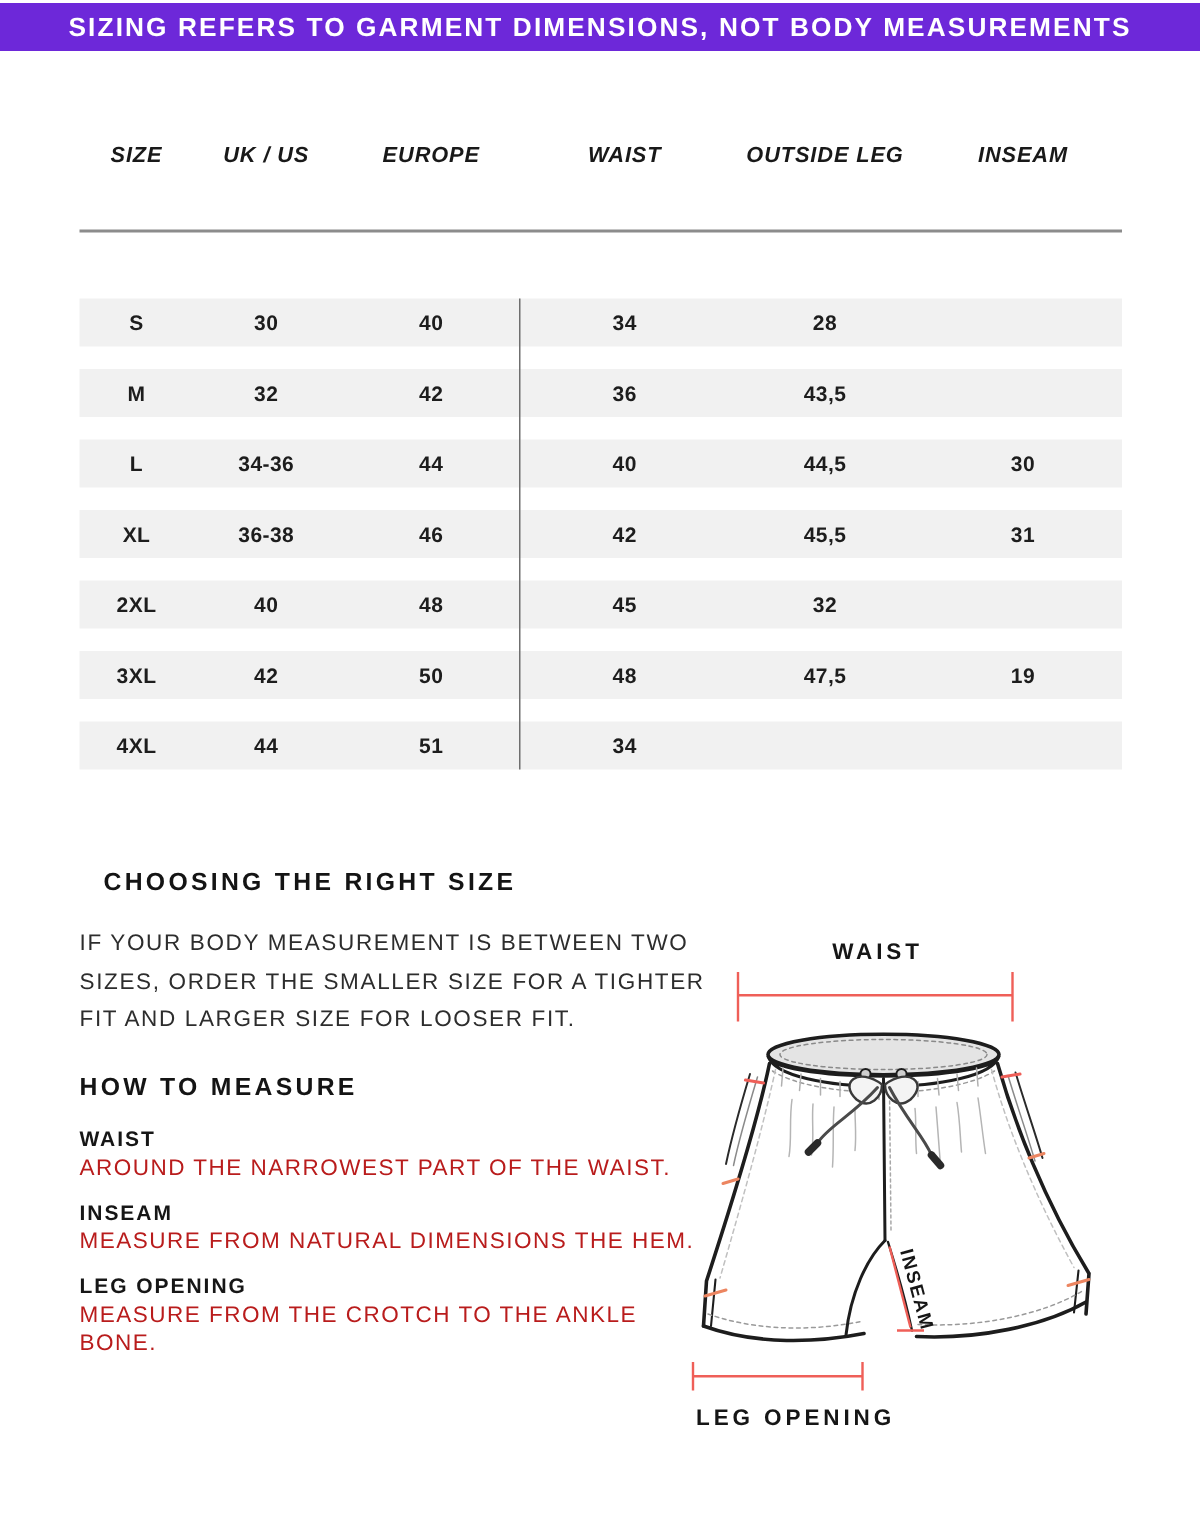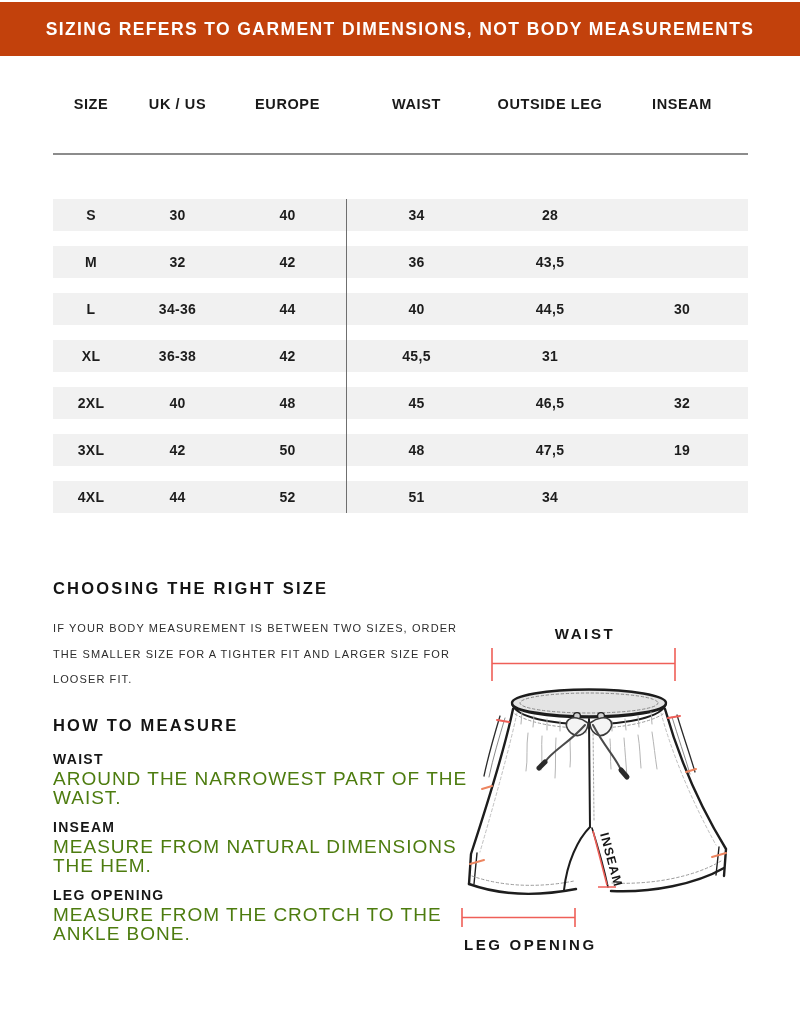--- a/index.html
+++ b/index.html
@@ -4,57 +4,57 @@
 <style>
   html,body{margin:0;padding:0;}
   body{
     width:800px;height:1019px;position:relative;background:#ffffff;
     font-family:"Liberation Sans",sans-serif;color:#1c1c1c;overflow:hidden;
   }
   .abs{position:absolute;}
 
   
   .banner{
-    left:0;top:2px;width:800px;height:54px;background:#c2410c;
+    left:0;top:2px;width:800px;height:32px;background:#6d28d9;
     display:flex;align-items:center;justify-content:center;
   }
   .banner span{
     color:#ffffff;font-size:17.5px;font-weight:700;letter-spacing:1.4px;white-space:nowrap;
   }
 
   
   .thead{
     left:53px;top:92px;width:695px;height:24px;
-    display:grid;grid-template-columns:76px 97px 123px 135px 132px 132px;
+    display:grid;grid-template-columns:76px 97px 123px 135px 132px 132px;font-style:italic;
   }
   .thead span{
     display:flex;align-items:center;justify-content:center;
     font-size:14.5px;font-weight:700;letter-spacing:.6px;color:#191919;white-space:nowrap;
   }
   .head-rule{left:53px;top:153px;width:695px;height:2px;background:#8c8c8c;}
   .tbody{left:53px;top:199px;width:695px;}
   .trow{
     height:32px;margin-bottom:15px;background:#f1f1f1;
     display:grid;grid-template-columns:76px 97px 123px 135px 132px 132px;
   }
   .trow span{
     display:flex;align-items:center;justify-content:center;
     font-size:14px;font-weight:700;color:#1d1d1d;letter-spacing:.3px;
   }
   .vdivider{left:346px;top:199px;width:1px;height:314px;background:#6f6f6f;}
 
   
-  .h-section{font-size:16.5px;font-weight:700;letter-spacing:2.2px;color:#141414;white-space:nowrap;}
+  .h-section{font-size:16.5px;font-weight:700;letter-spacing:2.2px;color:#141414;white-space:nowrap;margin-left:16px;}
   .choosing-head{left:53px;top:579px;}
-  .choosing-text{left:53px;top:616px;width:420px;font-size:11px;line-height:25.5px;letter-spacing:1.1px;color:#2d2d2d;}
-  .howto-head{left:53px;top:716px;}
+  .choosing-text{left:53px;top:616px;width:420px;font-size:15px;line-height:25.5px;letter-spacing:1.1px;color:#2d2d2d;}
+  .howto-head{left:37px;top:716px;}
   .measure-list{left:53px;top:750px;width:420px;}
   .m-item{margin-bottom:11px;}
   .m-term{font-size:14px;font-weight:700;letter-spacing:1.3px;line-height:19px;color:#161616;}
-  .m-desc{font-size:19px;letter-spacing:1px;line-height:19px;color:#4d7c0f;}
+  .m-desc{font-size:15px;letter-spacing:1px;line-height:19px;color:#b91c1c;}
 
   
   .diagram{left:440px;top:615px;width:330px;height:345px;}
   .svg-label{font-family:"Liberation Sans",sans-serif;font-size:15px;font-weight:700;letter-spacing:2.6px;fill:#161616;}
   .svg-inseam{font-family:"Liberation Sans",sans-serif;font-size:12.5px;font-weight:700;letter-spacing:1.2px;fill:#161616;}
 </style>
 </head>
 <body>
 
 <div class="abs banner">
@@ -90,44 +90,43 @@
     <span>L</span>
     <span>34-36</span>
     <span>44</span>
     <span>40</span>
     <span>44,5</span>
     <span>30</span>
   </div>
   <div class="trow">
     <span>XL</span>
     <span>36-38</span>
+    <span>46</span>
     <span>42</span>
     <span>45,5</span>
     <span>31</span>
   </div>
   <div class="trow">
     <span>2XL</span>
     <span>40</span>
     <span>48</span>
     <span>45</span>
-    <span>46,5</span>
     <span>32</span>
   </div>
   <div class="trow">
     <span>3XL</span>
     <span>42</span>
     <span>50</span>
     <span>48</span>
     <span>47,5</span>
     <span>19</span>
   </div>
   <div class="trow">
     <span>4XL</span>
     <span>44</span>
-    <span>52</span>
     <span>51</span>
     <span>34</span>
   </div>
 </div>
 <div class="abs vdivider"></div>
 
 <div class="abs h-section choosing-head">CHOOSING THE RIGHT SIZE</div>
 <div class="abs choosing-text">IF YOUR BODY MEASUREMENT IS BETWEEN TWO SIZES, ORDER THE SMALLER SIZE FOR A TIGHTER FIT AND LARGER SIZE FOR LOOSER FIT.</div>
 
 <div class="abs h-section howto-head">HOW TO MEASURE</div>

